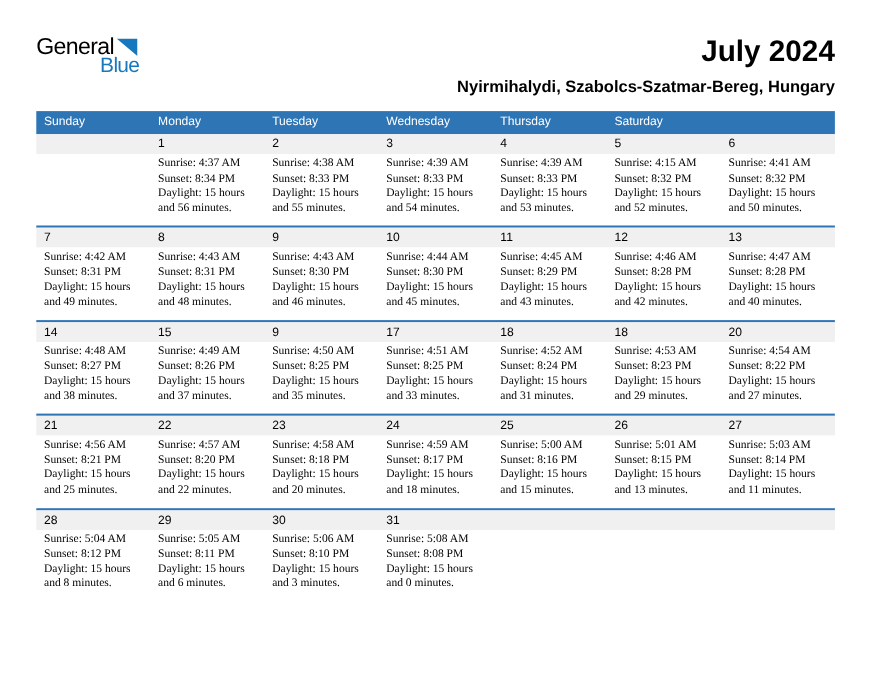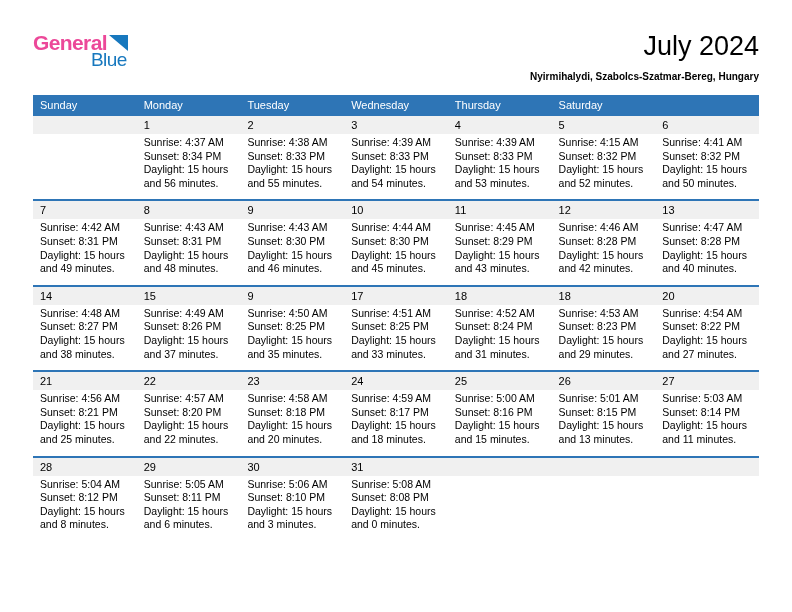--- a/index.html
+++ b/index.html
@@ -9,38 +9,38 @@
     padding: 26px 33px 0 33px;
     font-family: "Liberation Sans", sans-serif;
     color: #000;
     position: relative;
     overflow: hidden;
     background: #ffffff;
   }
   .header { display: flex; justify-content: space-between; align-items: flex-start; }
   .logo { width: 150px; padding-top: 6px; }
   .logo-top { display: flex; align-items: flex-start; }
-  .logo-general { font-size: 21px; font-weight: bold; color: #ec4899; letter-spacing: -0.6px; line-height: 22px; }
+  .logo-general { font-size: 21px; font-weight: normal; color: #000000; letter-spacing: -0.6px; line-height: 22px; }
   .logo-tri { margin-left: 2px; margin-top: 3px; }
   .logo-blue { font-size: 19px; font-weight: normal; color: #1778BE; letter-spacing: -0.6px; margin-left: 58px; margin-top: -5px; line-height: 22px; }
   .header-right { text-align: right; padding-top: 4px; }
-  .title { font-size: 27px; line-height: 32px; font-weight: normal; color: #000; }
-  .subtitle { font-size: 10px; font-weight: bold; margin-top: 9px; color: #000; }
+  .title { font-size: 27px; line-height: 32px; font-weight: bold; color: #000; }
+  .subtitle { font-size: 15px; font-weight: bold; margin-top: 9px; color: #000; }
   .calendar { margin-top: 13px; }
   .cal-head {
     display: grid; grid-template-columns: repeat(7, 1fr);
     background: #2E75B6; color: #ffffff;
   }
   .wd { font-size: 11px; padding: 4px 0 5px 7px; }
   .week { border-top: 2px solid #2E75B6; }
   .week:first-child { border-top: none; }
   .num-row { display: grid; grid-template-columns: repeat(7, 1fr); background: #F0F0F0; }
   .day-num { font-size: 11px; padding: 3px 0 2px 7px; min-height: 18px; color: #000; }
   .detail-row { display: grid; grid-template-columns: repeat(7, 1fr); background: #ffffff; }
-  .day-cell { padding: 2px 2px 9px 7px; min-height: 65px; }
+  .day-cell { padding: 2px 2px 9px 7px; min-height: 65px; font-family: Liberation Serif, serif; }
   .cell-line { font-size: 10.5px; line-height: 13.6px; color: #000; white-space: nowrap; }
 </style>
 </head>
 <body>
 
 <div class="page">
   <div class="header">
     <div class="logo">
       <div class="logo-top">
         <span class="logo-general">General</span>

